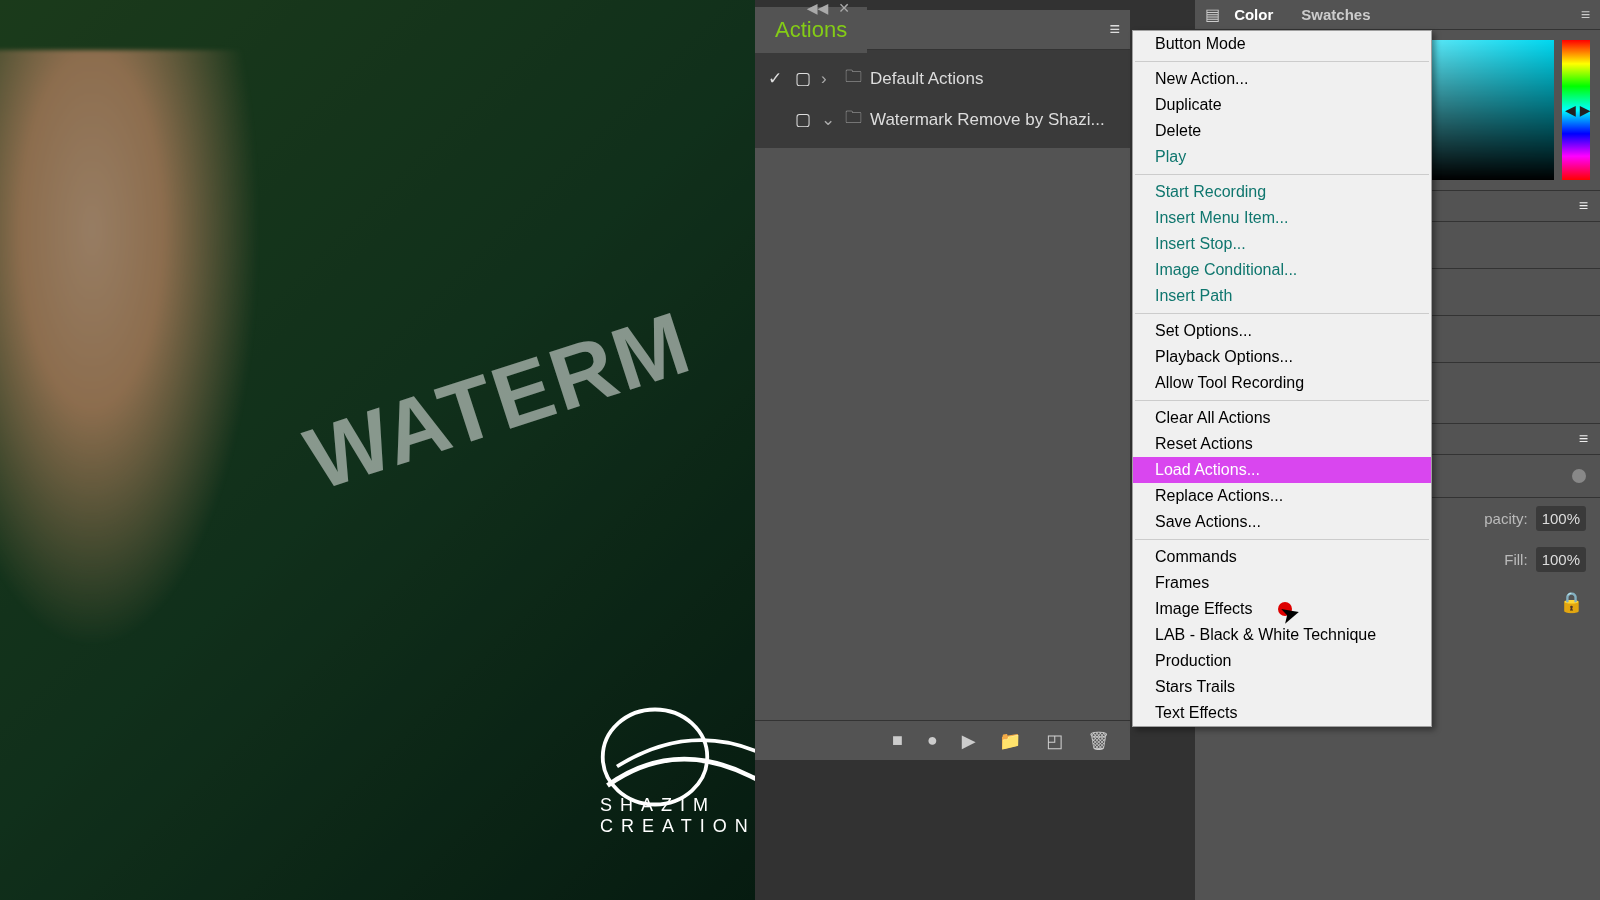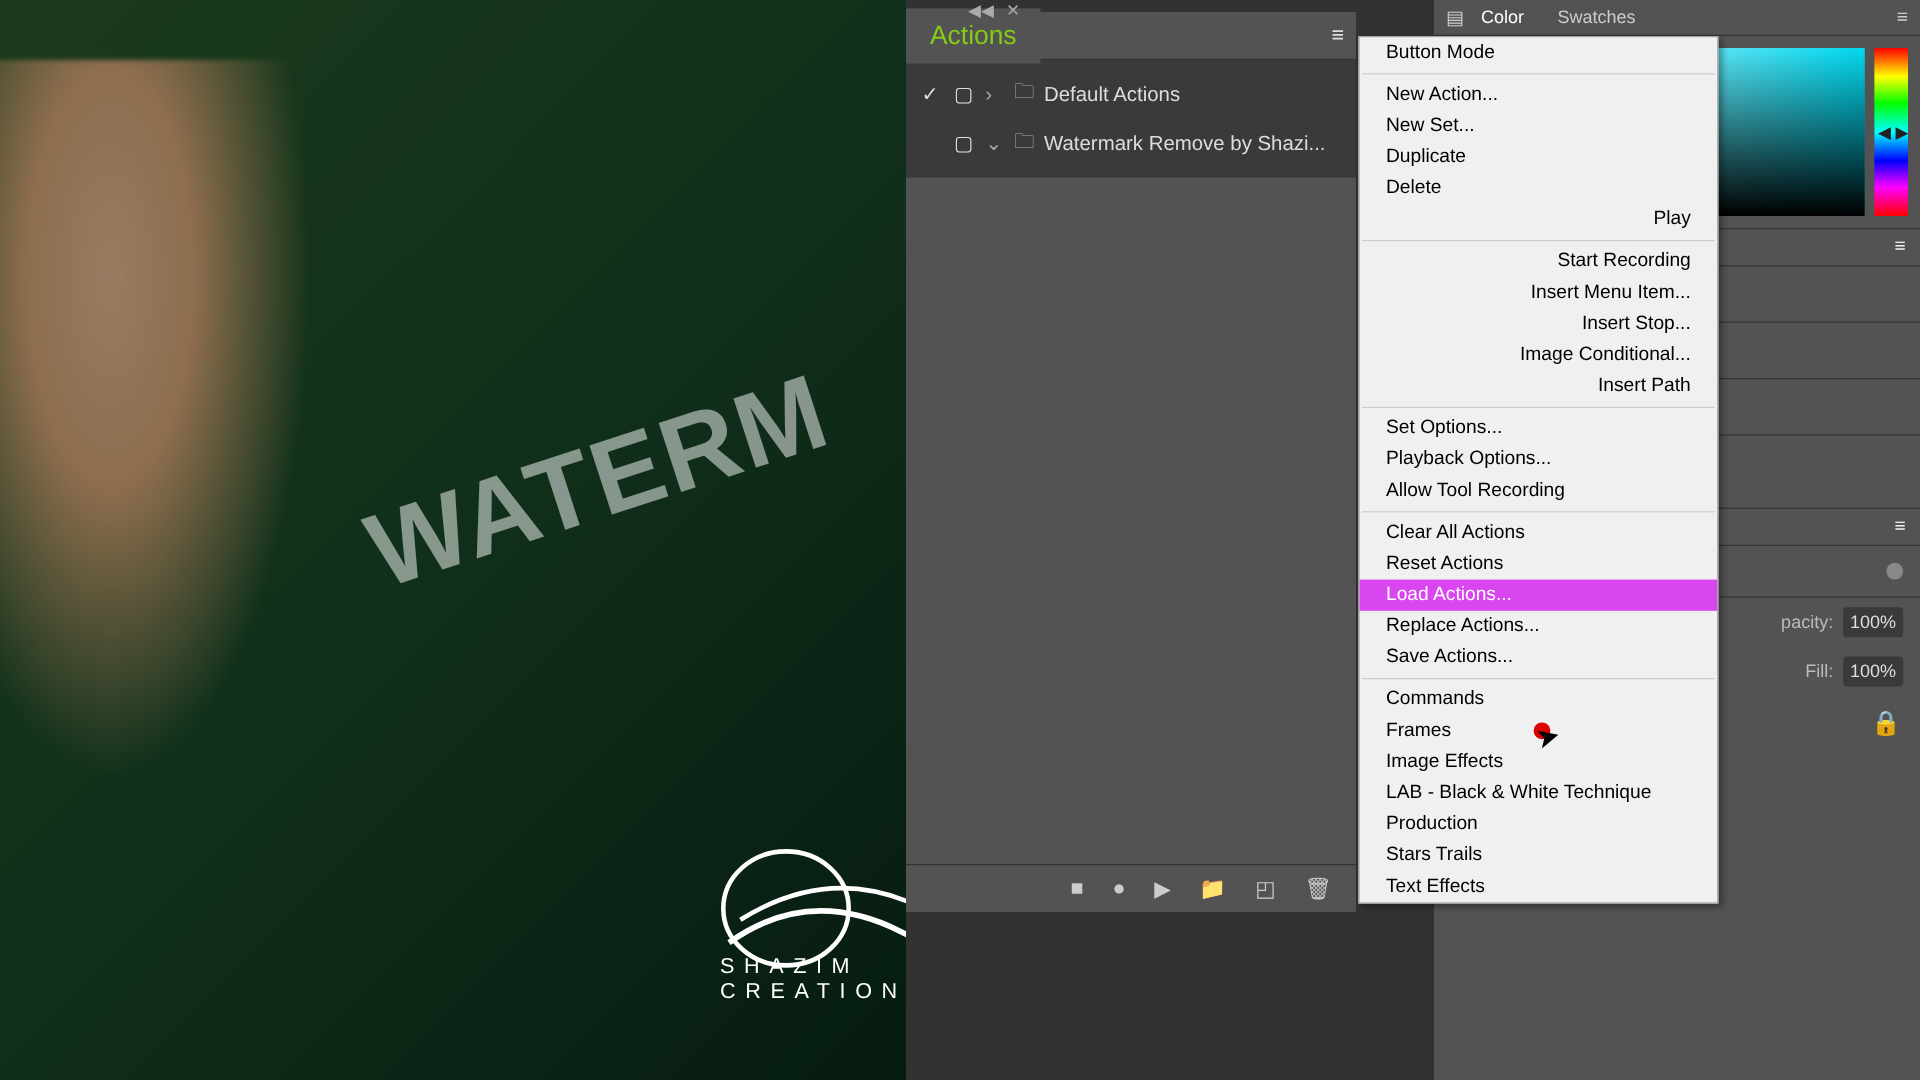--- a/index.html
+++ b/index.html
@@ -128,21 +128,21 @@
   border: 1px solid #a0a0a0;
   box-shadow: 3px 3px 6px rgba(0,0,0,0.4);
   z-index: 100;
 }
 .menu-item {
   padding: 4px 22px;
   font-size: 16px;
   color: #000;
   cursor: default;
 }
-.menu-item.disabled { color: #000000; text-align: right; }
+.menu-item.disabled { color: #0f766e; }
 .menu-item.highlighted {
   background: #d946ef;
   color: #fff;
 }
 .menu-sep {
   height: 1px;
   background: #ccc;
   margin: 4px 2px;
 }
 .menu-hover-glow {
@@ -181,21 +181,21 @@
   display: flex;
   align-items: center;
   padding: 0 10px;
   height: 30px;
   border-bottom: 1px solid #333;
 }
 .color-tabs .tab {
   padding: 6px 14px;
   color: #ccc;
   font-size: 15px;
-  font-weight: normal;
+  font-weight: bold;
 }
 .color-tabs .tab.active { color: #fff; }
 .color-tabs .menu { margin-left: auto; color: #ccc; }
 .color-picker-area {
   height: 160px;
   display: flex;
   padding: 10px;
   gap: 8px;
 }
 .color-field {
@@ -366,21 +366,20 @@
     <span>🔒</span>
   </div>
 </div>
 
 <div class="menu-hover-glow"></div>
 
 <div class="context-menu" id="ctx">
     <div class="menu-item">Button Mode</div>
     <div class="menu-sep"></div>
     <div class="menu-item">New Action...</div>
-    <div class="menu-item">New Set...</div>
     <div class="menu-item">Duplicate</div>
     <div class="menu-item">Delete</div>
     <div class="menu-item disabled">Play</div>
     <div class="menu-sep"></div>
     <div class="menu-item disabled">Start Recording</div>
     <div class="menu-item disabled">Insert Menu Item...</div>
     <div class="menu-item disabled">Insert Stop...</div>
     <div class="menu-item disabled">Image Conditional...</div>
     <div class="menu-item disabled">Insert Path</div>
     <div class="menu-sep"></div>

